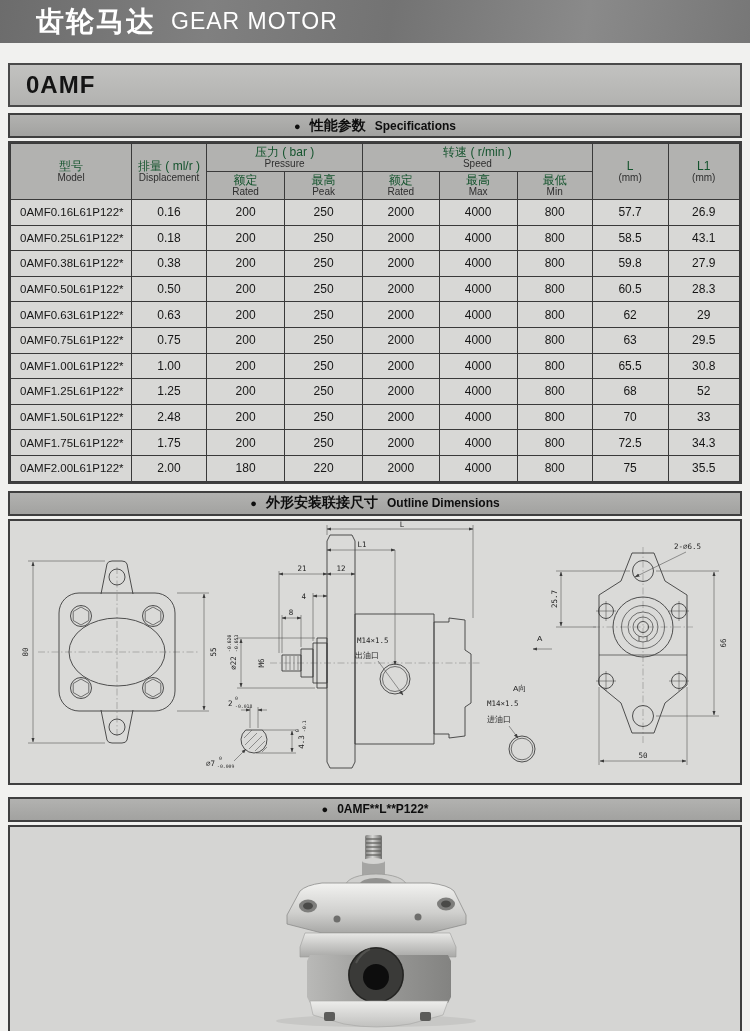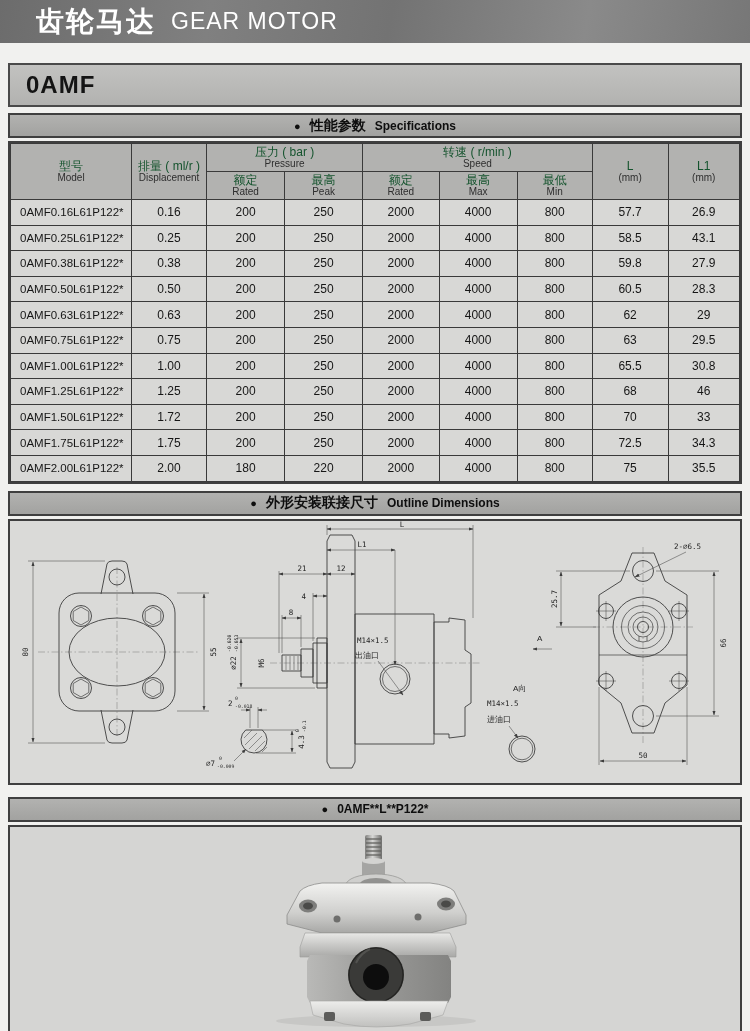--- a/index.html
+++ b/index.html
@@ -149,21 +149,21 @@
     <td>200</td>
     <td>250</td>
     <td>2000</td>
     <td>4000</td>
     <td>800</td>
     <td>57.7</td>
     <td>26.9</td>
   </tr>
         <tr>
     <td class="model">0AMF0.25L61P122*</td>
-    <td>0.25</td>
+    <td>0.18</td>
     <td>200</td>
     <td>250</td>
     <td>2000</td>
     <td>4000</td>
     <td>800</td>
     <td>58.5</td>
     <td>43.1</td>
   </tr>
         <tr>
     <td class="model">0AMF0.38L61P122*</td>
@@ -222,25 +222,25 @@
   </tr>
         <tr>
     <td class="model">0AMF1.25L61P122*</td>
     <td>1.25</td>
     <td>200</td>
     <td>250</td>
     <td>2000</td>
     <td>4000</td>
     <td>800</td>
     <td>68</td>
-    <td>46</td>
+    <td>52</td>
   </tr>
         <tr>
     <td class="model">0AMF1.50L61P122*</td>
-    <td>1.72</td>
+    <td>2.48</td>
     <td>200</td>
     <td>250</td>
     <td>2000</td>
     <td>4000</td>
     <td>800</td>
     <td>70</td>
     <td>33</td>
   </tr>
         <tr>
     <td class="model">0AMF1.75L61P122*</td>

